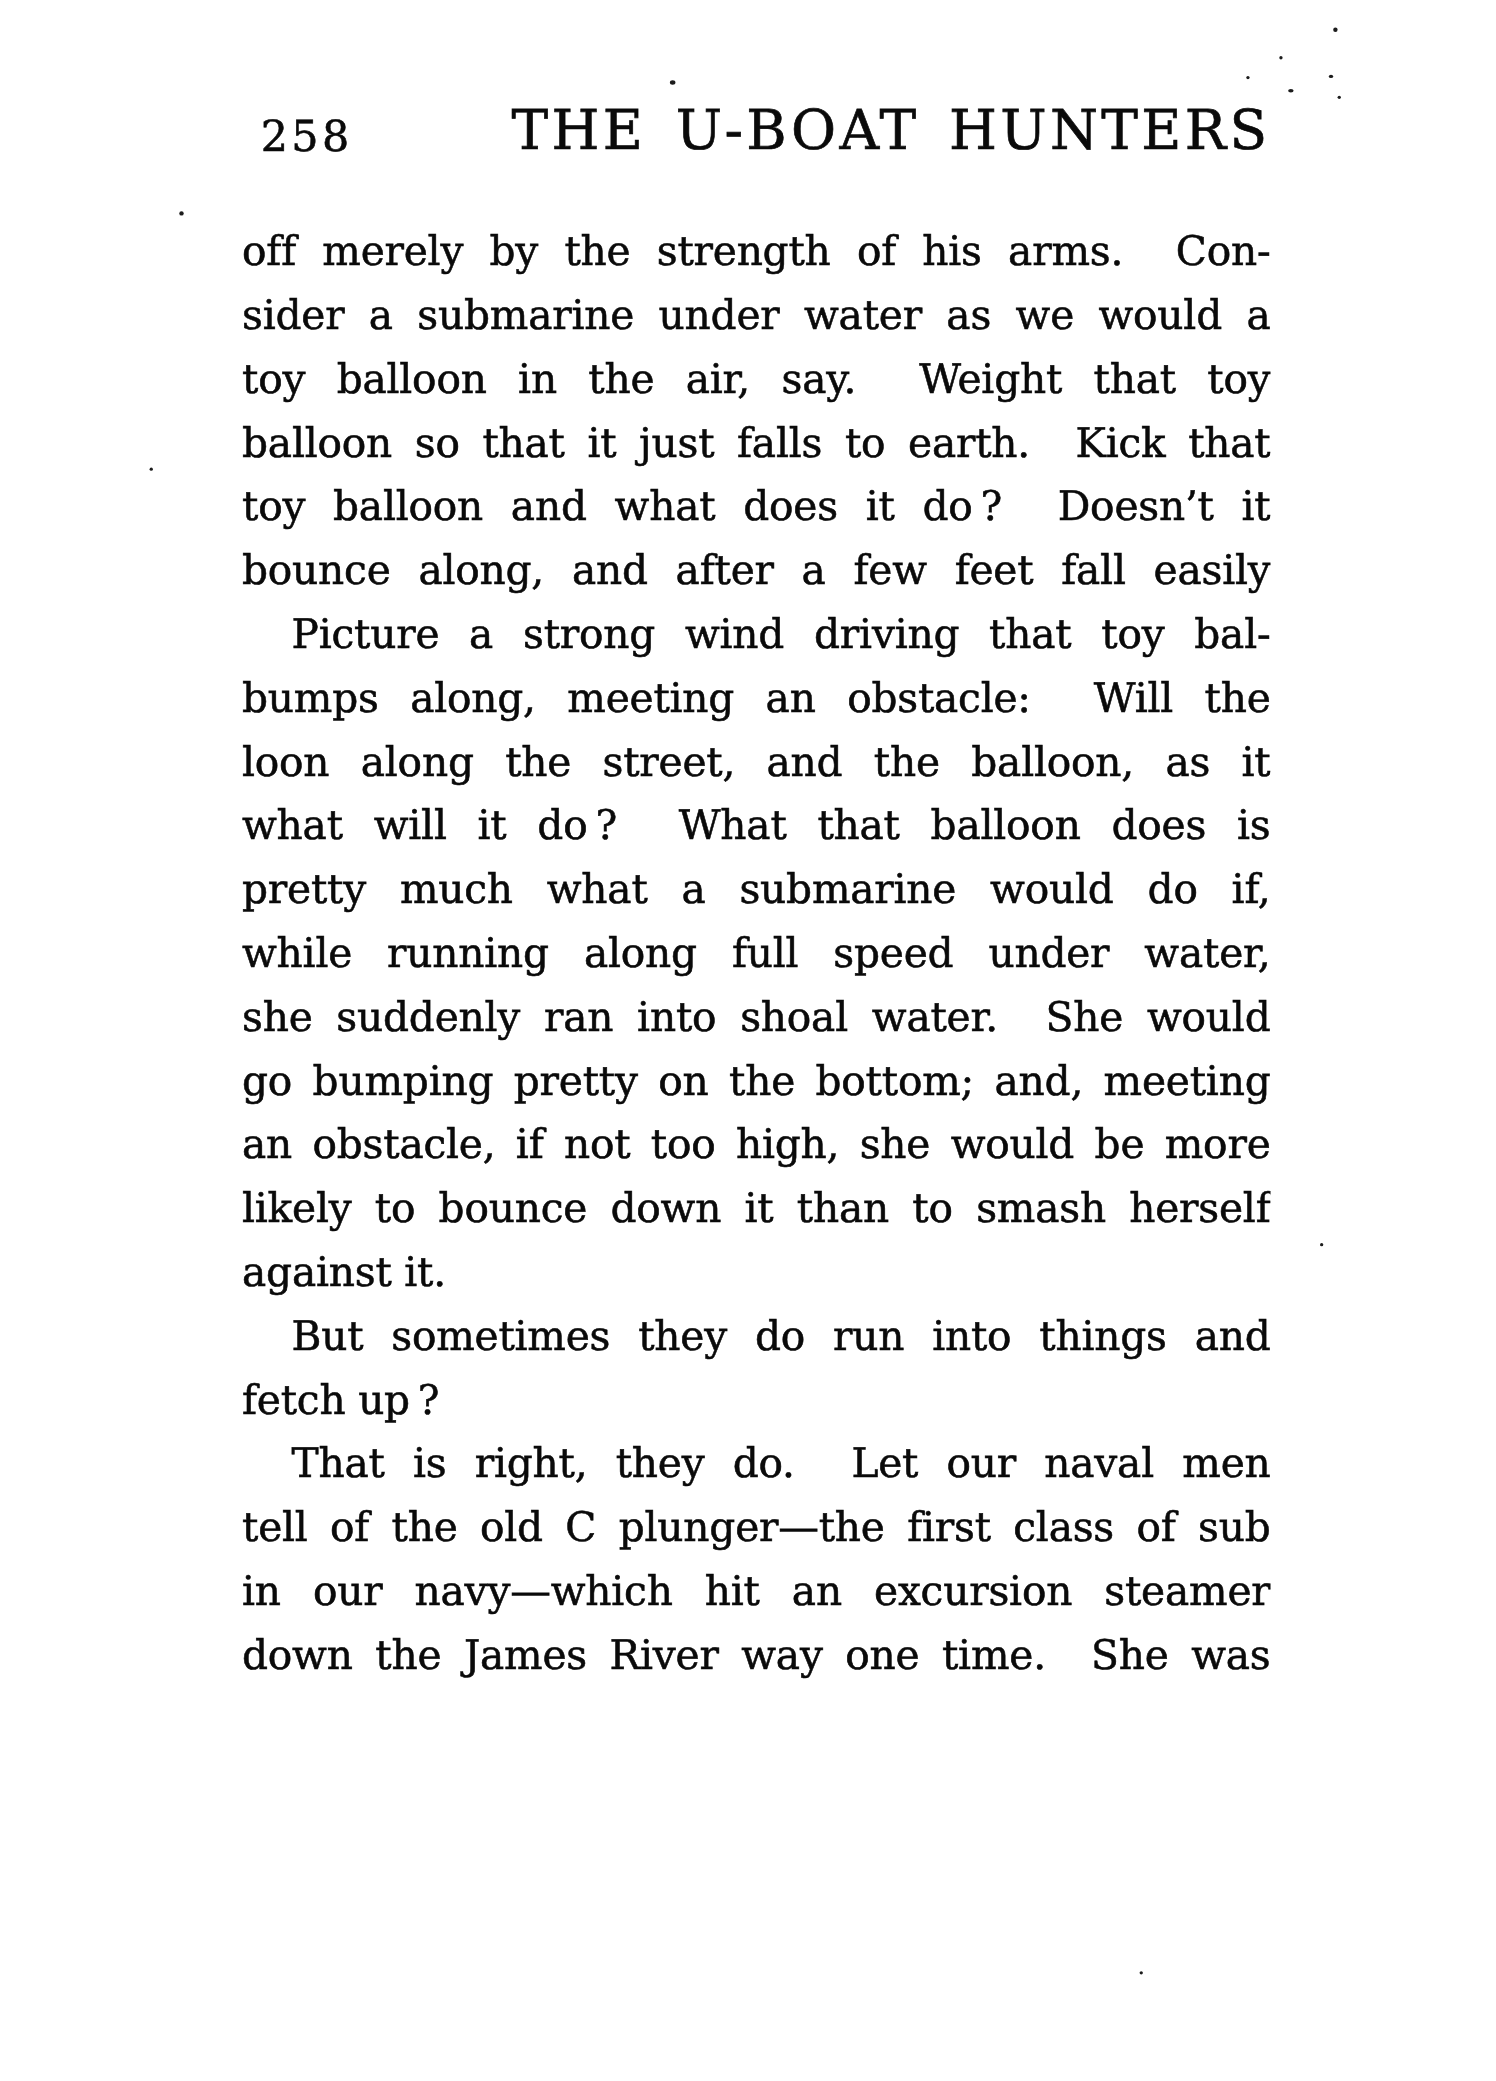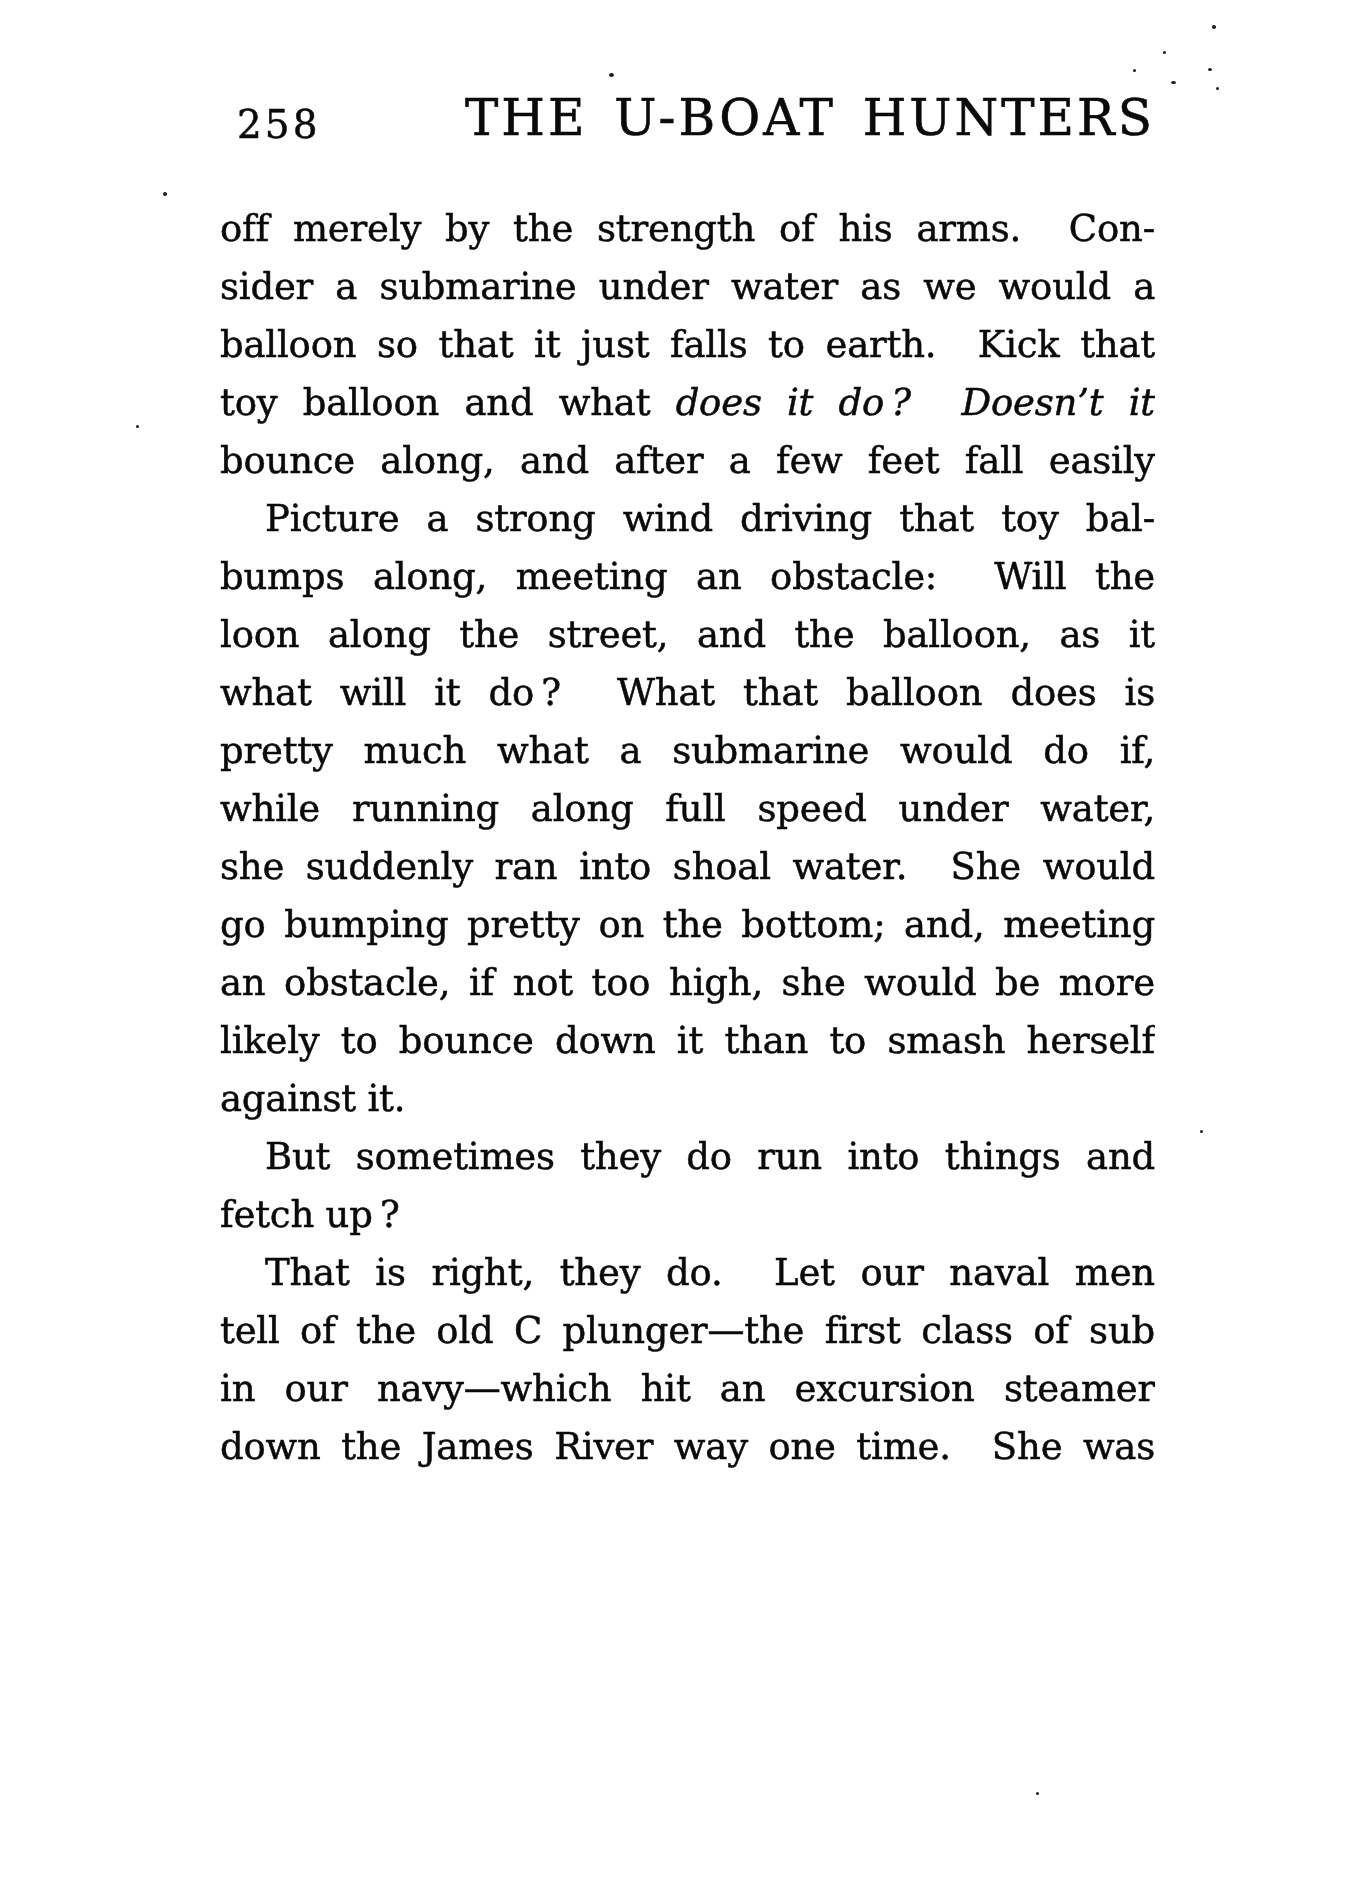--- a/index.html
+++ b/index.html
@@ -44,41 +44,42 @@
     height: 58px;
     max-height: 58px;
     overflow: hidden;
     letter-spacing: -0.2px;
     text-align: justify;
     text-align-last: justify;
     -webkit-text-stroke: 0.5px #0a0a0a;
   }
   .line.indent { text-indent: 45px; }
   .line.short { text-align-last: left; }
-  .em { font-style: italic; }
+  .em { }
   
   .speck {
     position: absolute;
     background: #1c1c1c;
     border-radius: 50%;
   }
 </style>
 </head>
 <body>
 
 <div class="sheet">
 
   <div class="header">
     <div class="running-title">THE U-BOAT HUNTERS</div>
     <div class="pagenum">258</div>
   </div>
 
   <div class="page-body">
       <div class="line"><span>off merely by the strength of his arms.&nbsp; Con-</span></div>
       <div class="line"><span>sider a submarine under water as we would a</span></div>
+      <div class="line"><span>toy balloon in the air, say.&nbsp; Weight that toy</span></div>
       <div class="line"><span>balloon so that it just falls to earth.&nbsp; Kick that</span></div>
       <div class="line"><span>toy balloon and what </span><span class="em">does it do ?&nbsp; Doesn’t it</span></div>
       <div class="line"><span>bounce along, and after a few feet fall easily</span></div>
       <div class="line indent"><span>Picture a strong wind driving that toy bal-</span></div>
       <div class="line"><span>bumps along, meeting an obstacle:&nbsp; Will the</span></div>
       <div class="line"><span>loon along the street, and the balloon, as it</span></div>
       <div class="line"><span>what will it do ?&nbsp; What that balloon does is</span></div>
       <div class="line"><span>pretty much what a submarine would do if,</span></div>
       <div class="line"><span>while running along full speed under water,</span></div>
       <div class="line"><span>she suddenly ran into shoal water.&nbsp; She would</span></div>

